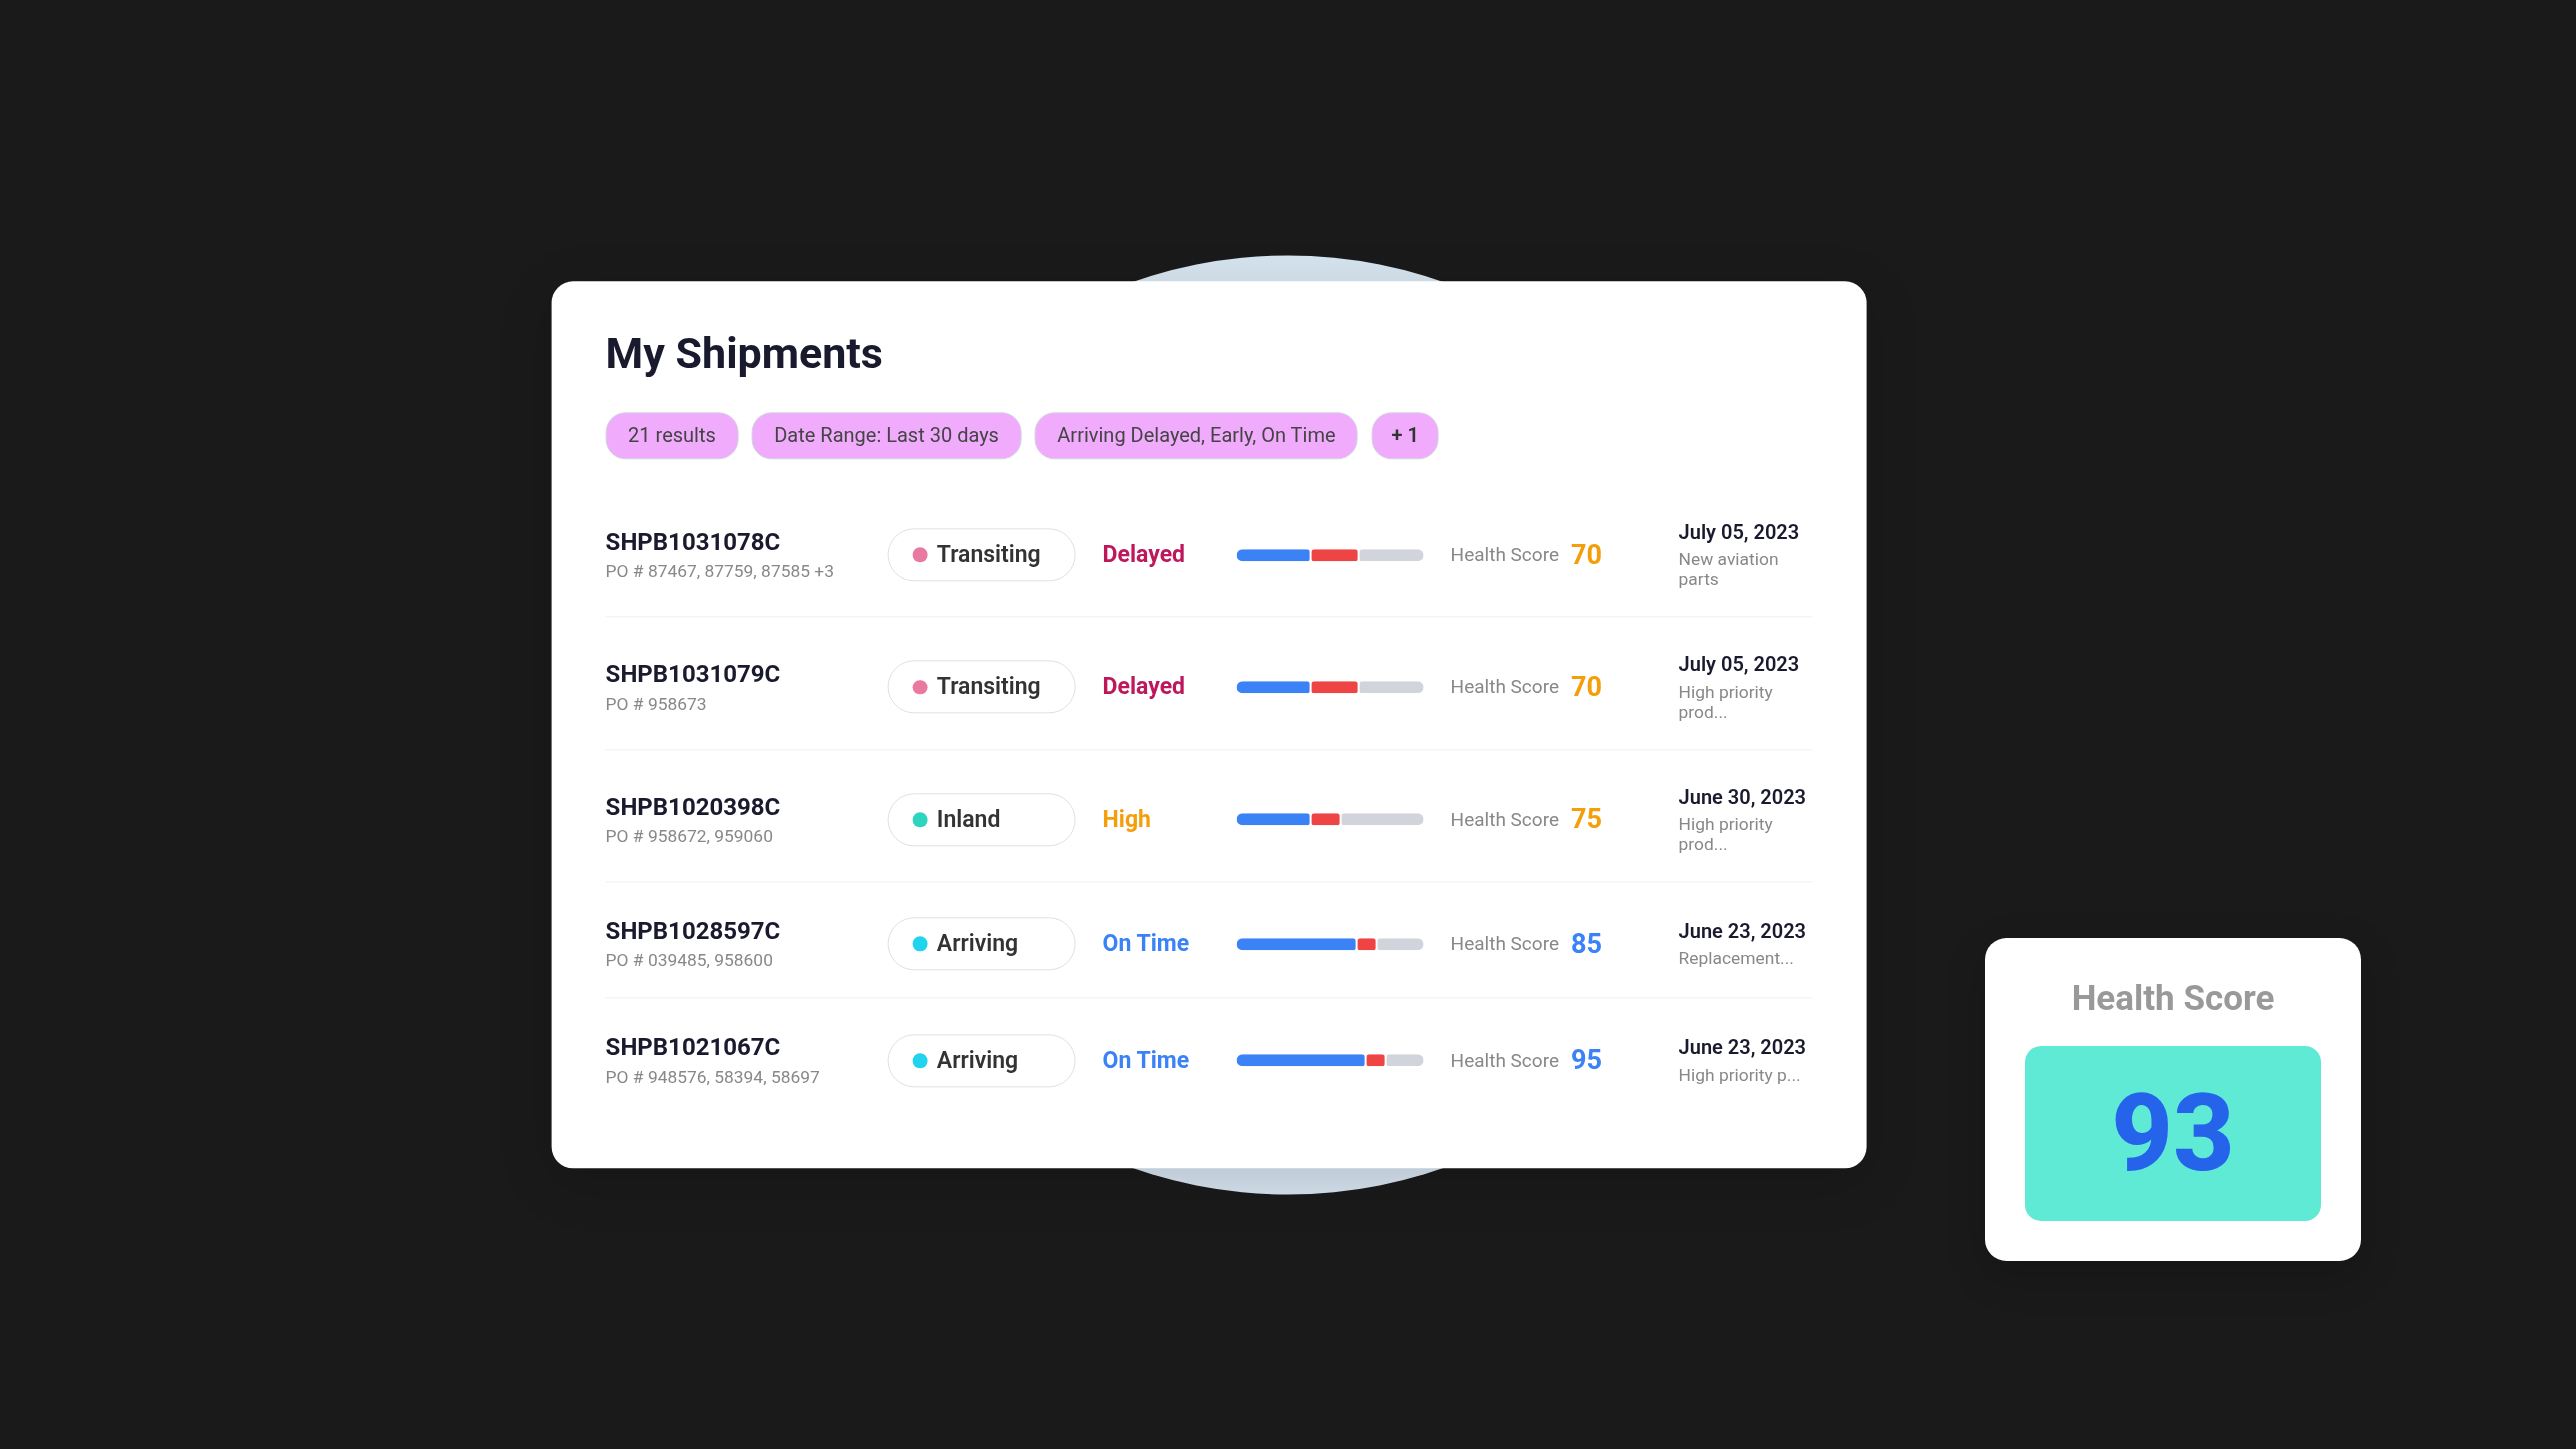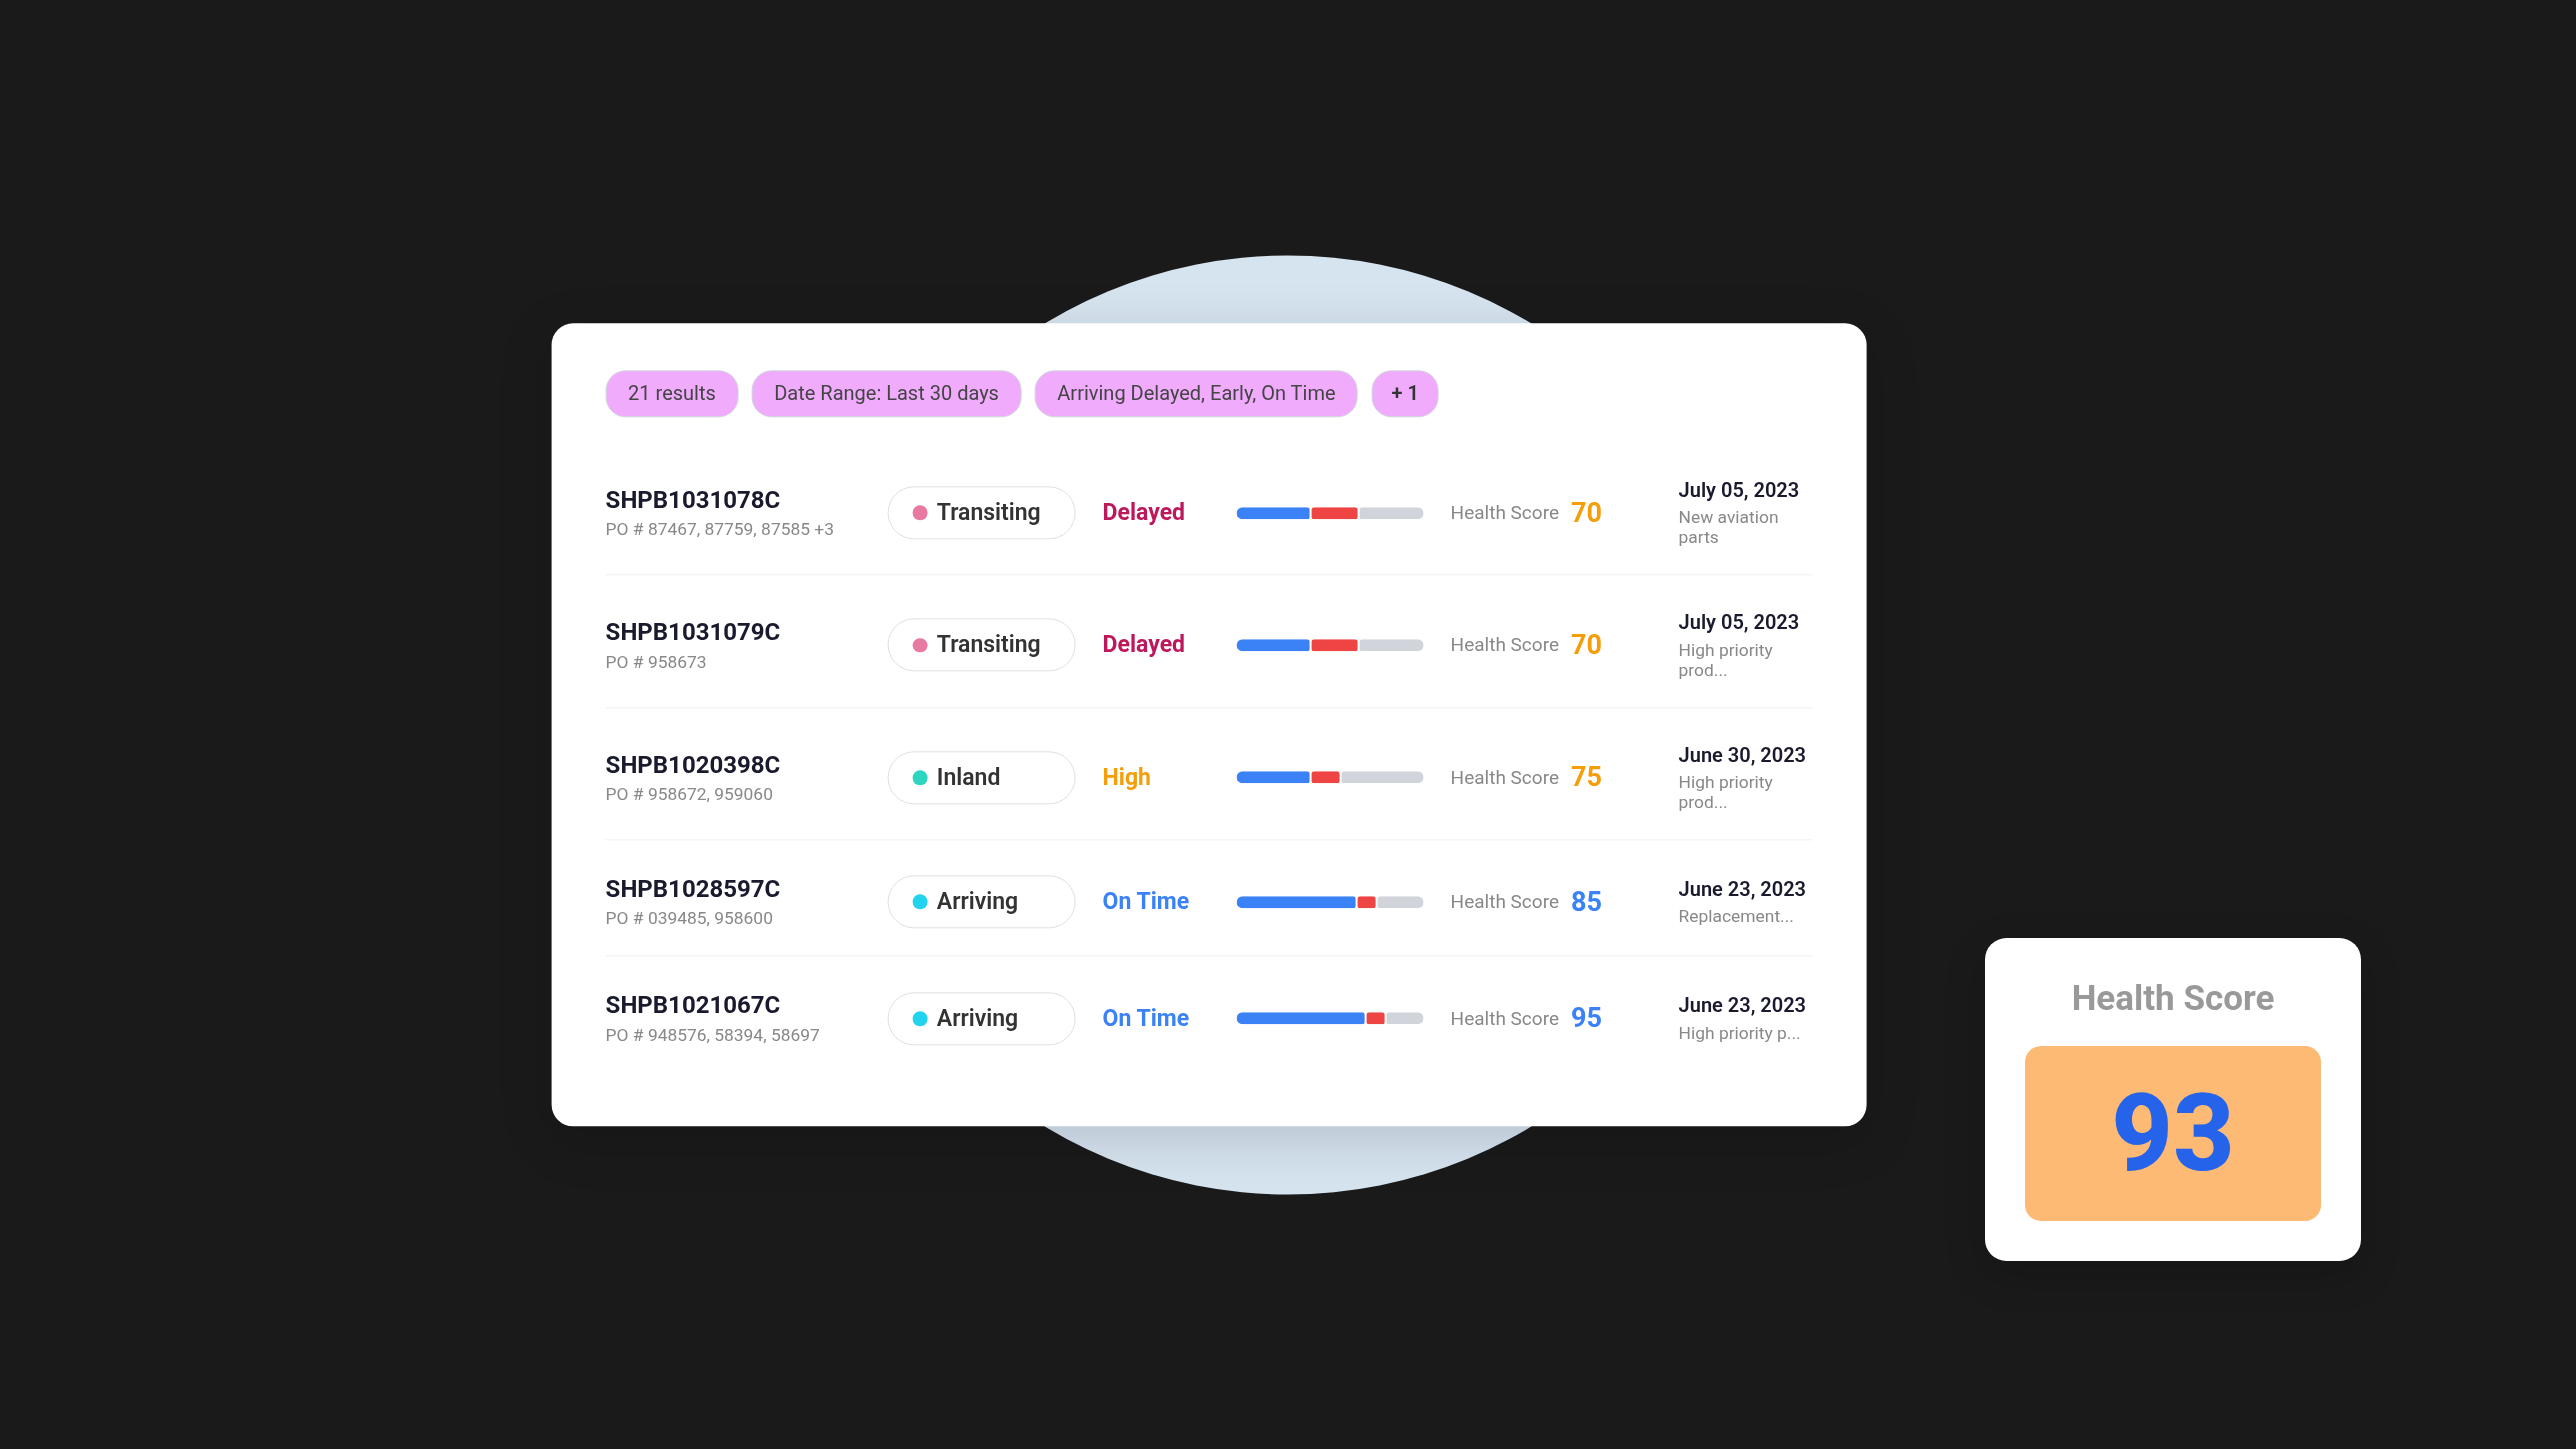--- a/index.html
+++ b/index.html
@@ -220,21 +220,21 @@
 
     .health-score-card-title {
       font-size: 35px;
       font-weight: 700;
       color: #999;
       margin-bottom: 27px;
       text-align: center;
     }
 
     .health-score-value-box {
-      background: #fdba74;
+      background: #5eead4;
       border-radius: 16px;
       padding: 34px;
       text-align: center;
     }
 
     .health-score-number {
       font-size: 107px;
       font-weight: 800;
       color: #2563eb;
       line-height: 1;
@@ -264,20 +264,21 @@
 
 <div class="bg-circle"></div>
 
 <div class="dot-pattern dot-pattern-tl">
   <svg width="201" height="201" viewBox="0 0 300 300">
     
   </svg>
 </div>
 
 <div class="main-panel">
+  <h1 class="page-title">My Shipments</h1>
 
   <div class="filter-bar">
     <div class="filter-pill">21 results</div>
     <div class="filter-pill">Date Range: Last 30 days</div>
     <div class="filter-pill">Arriving Delayed, Early, On Time</div>
     <div class="filter-pill plus">+ 1</div>
   </div>
 
   <div class="shipment-list">
 

